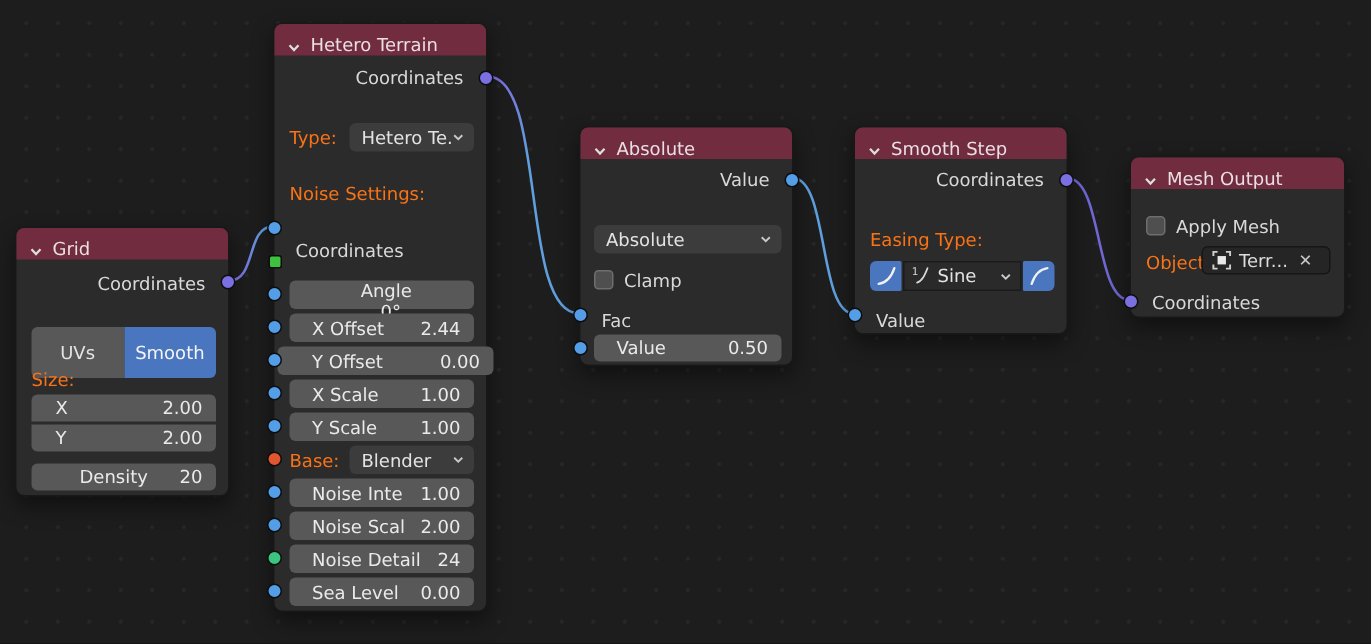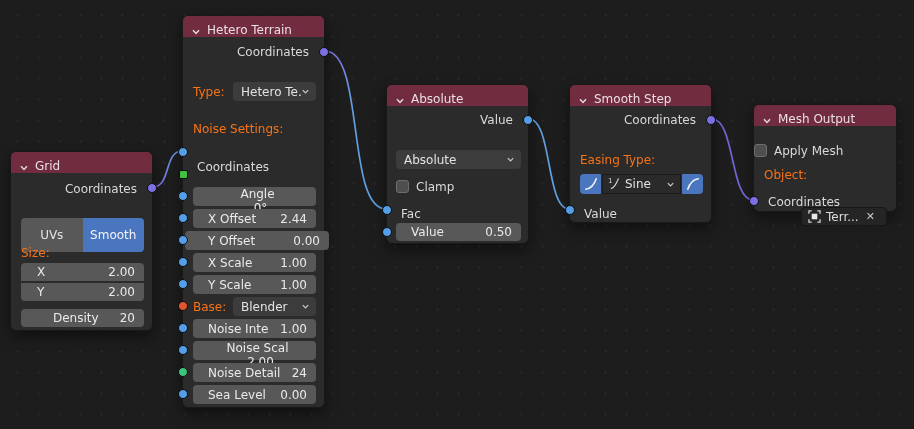--- a/index.html
+++ b/index.html
@@ -185,21 +185,21 @@
         </svg>
     </div>
     <div class="sock c-orange" style="left:-5px;top:285px;"></div>
 
     <div class="field" style="left:10px;top:303px;width:123px;">
       <span>Noise Inte</span>
         <span class="fv">1.00</span>
     </div>
     <div class="sock c-blue" style="left:-5px;top:307px;"></div>
 
-    <div class="field" style="left:10px;top:325px;width:123px;flex-direction:column;">
+    <div class="field" style="left:10px;top:325px;width:123px;">
       <span>Noise Scal</span>
         <span class="fv">2.00</span>
     </div>
     <div class="sock c-blue" style="left:-5px;top:329px;"></div>
 
     <div class="field" style="left:10px;top:347px;width:123px;">
       <span>Noise Detail</span>
         <span class="fv">24</span>
     </div>
     <div class="sock c-teal" style="left:-5px;top:351px;"></div>
@@ -283,27 +283,27 @@
   </div>
 
   <div class="node" style="left:753px;top:104px;width:144px;height:108px;">
     <div class="hdr">
       <svg class="chev" width="10" height="10" viewBox="0 0 10 10">
           <path d="M2 3.2 L5 6.4 L8 3.2" stroke="#ddd" stroke-width="1.5" fill="none"></path>
         </svg>
       <span>Mesh Output</span>
     </div>
 
-    <div class="row" style="left:0;top:36px;">
+    <div class="row" style="left:10px;top:36px;">
       <div class="chk"></div>
       <span>Apply Mesh</span>
     </div>
 
     <span class="plain" style="top:62px;">Object:</span>
-    <div class="objfield" style="left:47px;top:59px;width:86px;margin-top:43px;">
+    <div class="objfield" style="left:47px;top:59px;width:86px;">
       <svg width="13" height="13" viewBox="0 0 14 14">
         <path d="M1 4 V1 H4 M10 1 H13 V4 M13 10 V13 H10 M4 13 H1 V10" stroke="#cfcfcf" stroke-width="1.4" fill="none"></path>
         <rect x="4" y="4" width="6" height="6" fill="#e8e8e8"></rect>
       </svg>
       <span class="lbl">Terr...</span>
       <span class="xicon">✕</span>
     </div>
 
     <span class="inlabel" style="top:89px;">Coordinates</span>
     <div class="sock c-purple" style="left:-5px;top:91px;"></div>

